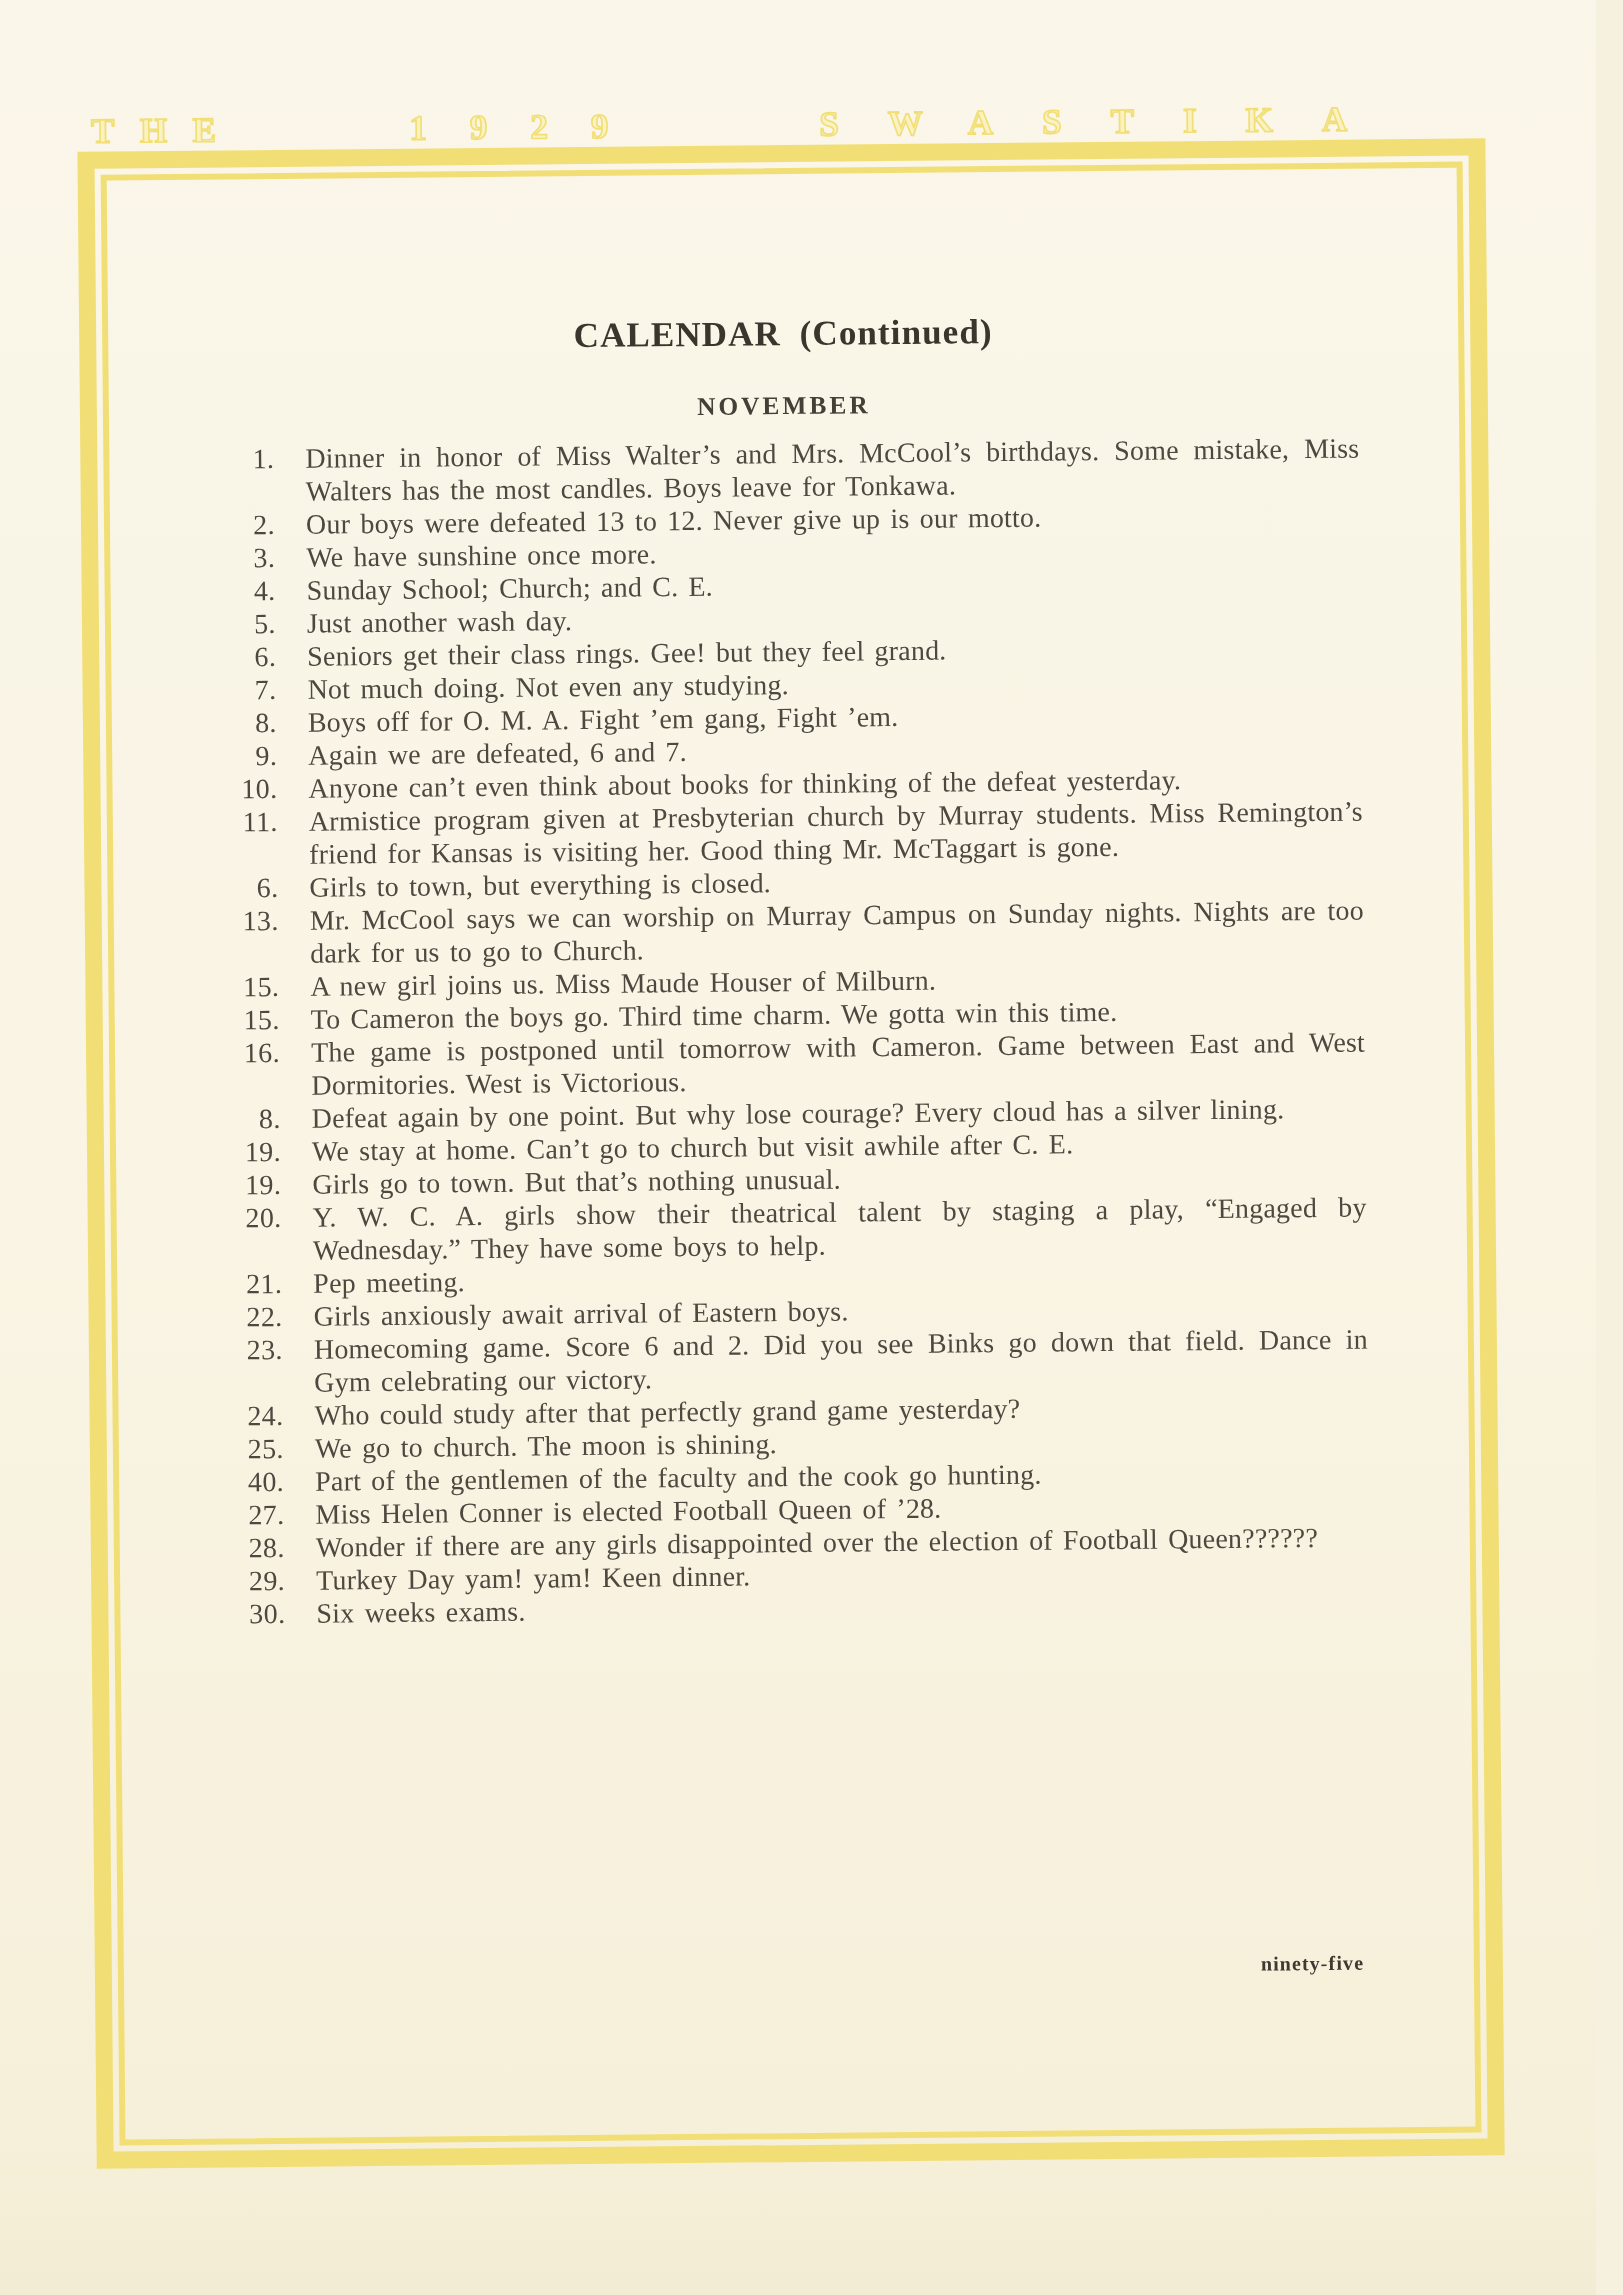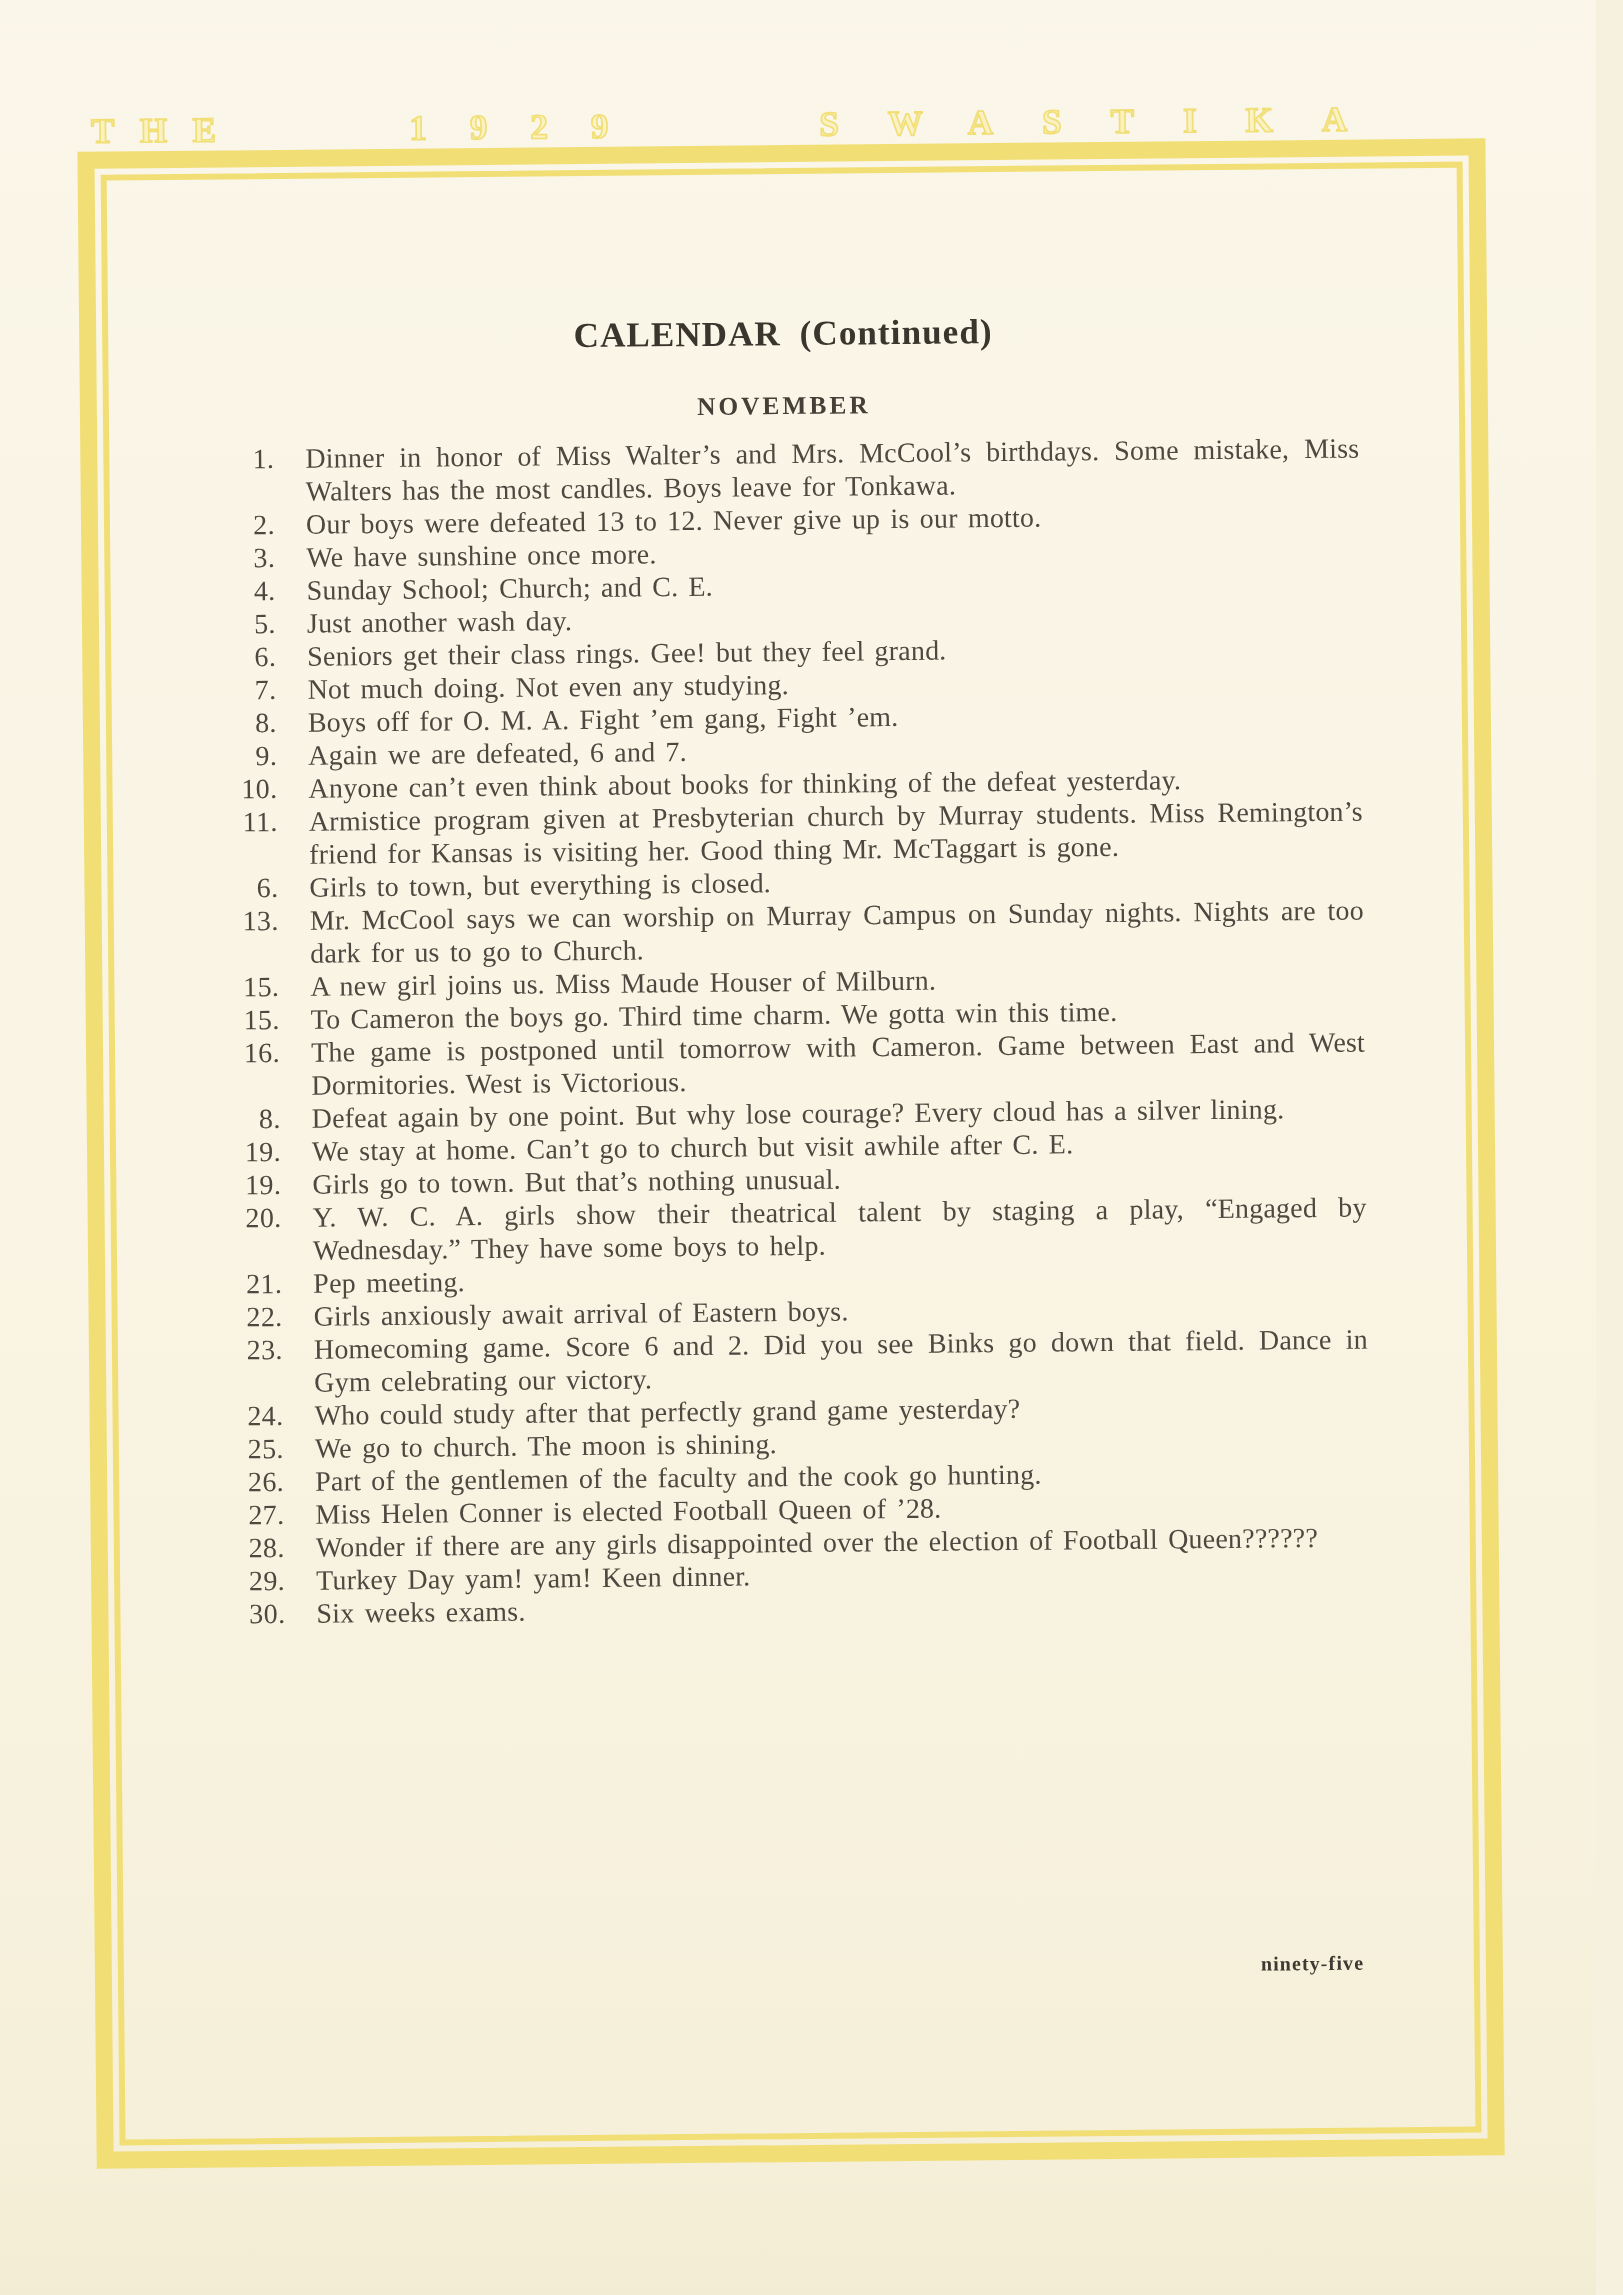--- a/index.html
+++ b/index.html
@@ -226,21 +226,21 @@
     <div class="num">24.</div>
     <div class="txt">Who could study after that perfectly grand game yesterday?</div>
   </div>
 
   <div class="entry">
     <div class="num">25.</div>
     <div class="txt">We go to church. The moon is shining.</div>
   </div>
 
   <div class="entry">
-    <div class="num">26.</div>
+    <div class="num">40.</div>
     <div class="txt">Part of the gentlemen of the faculty and the cook go hunting.</div>
   </div>
 
   <div class="entry">
     <div class="num">27.</div>
     <div class="txt">Miss Helen Conner is elected Football Queen of ’28.</div>
   </div>
 
   <div class="entry">
     <div class="num">28.</div>

